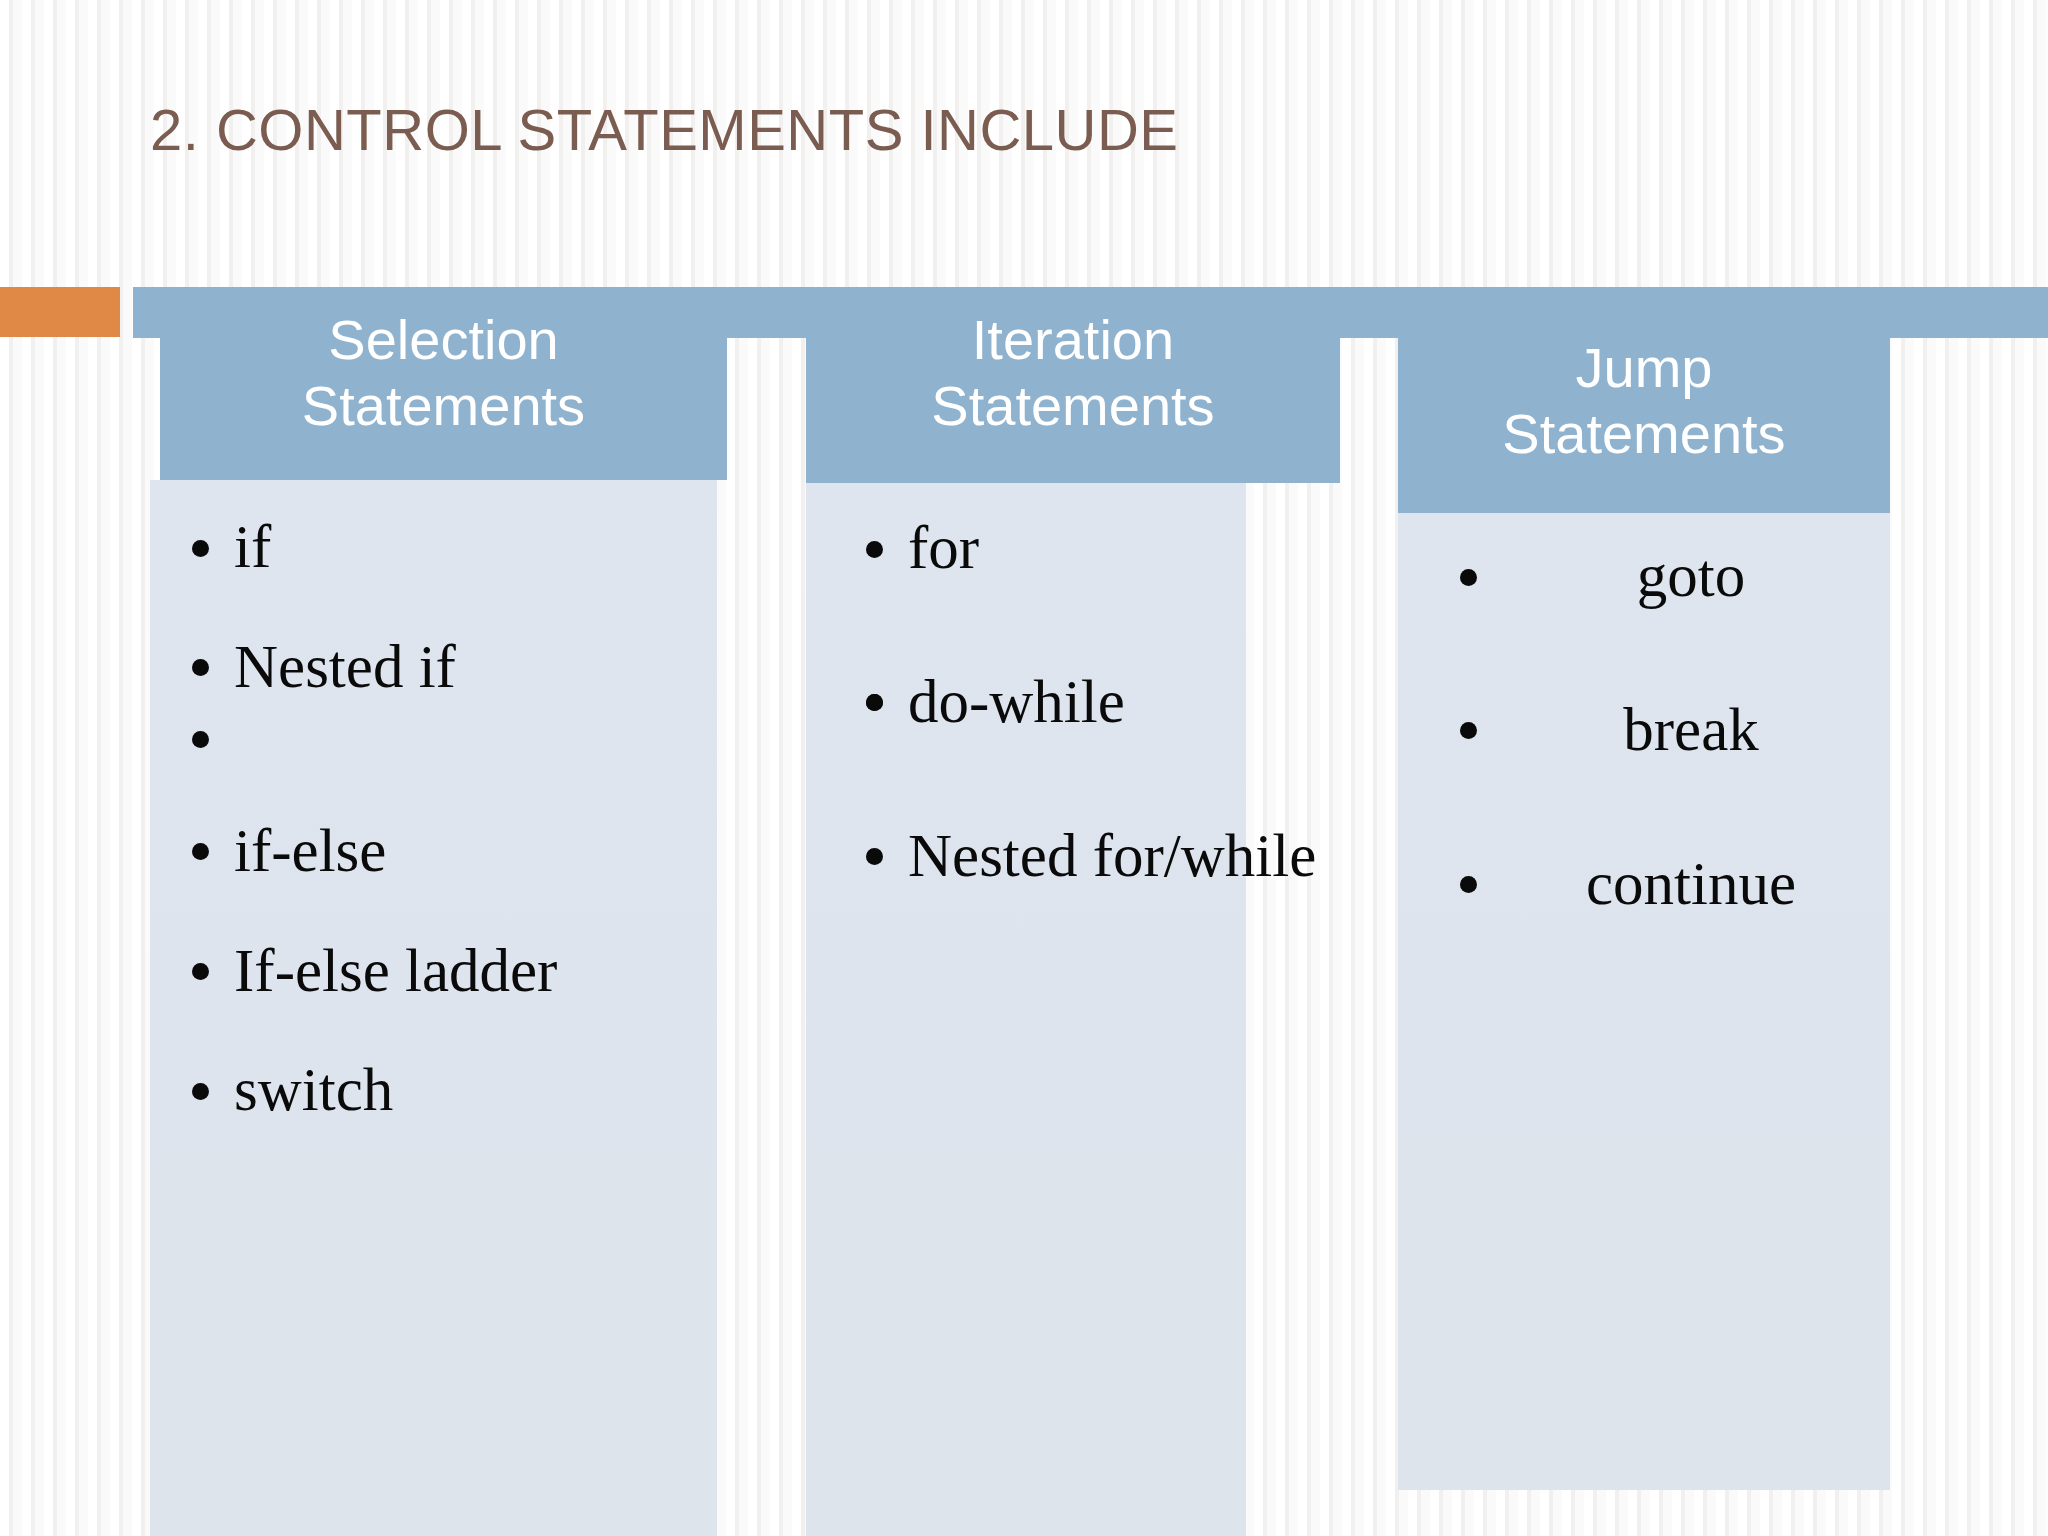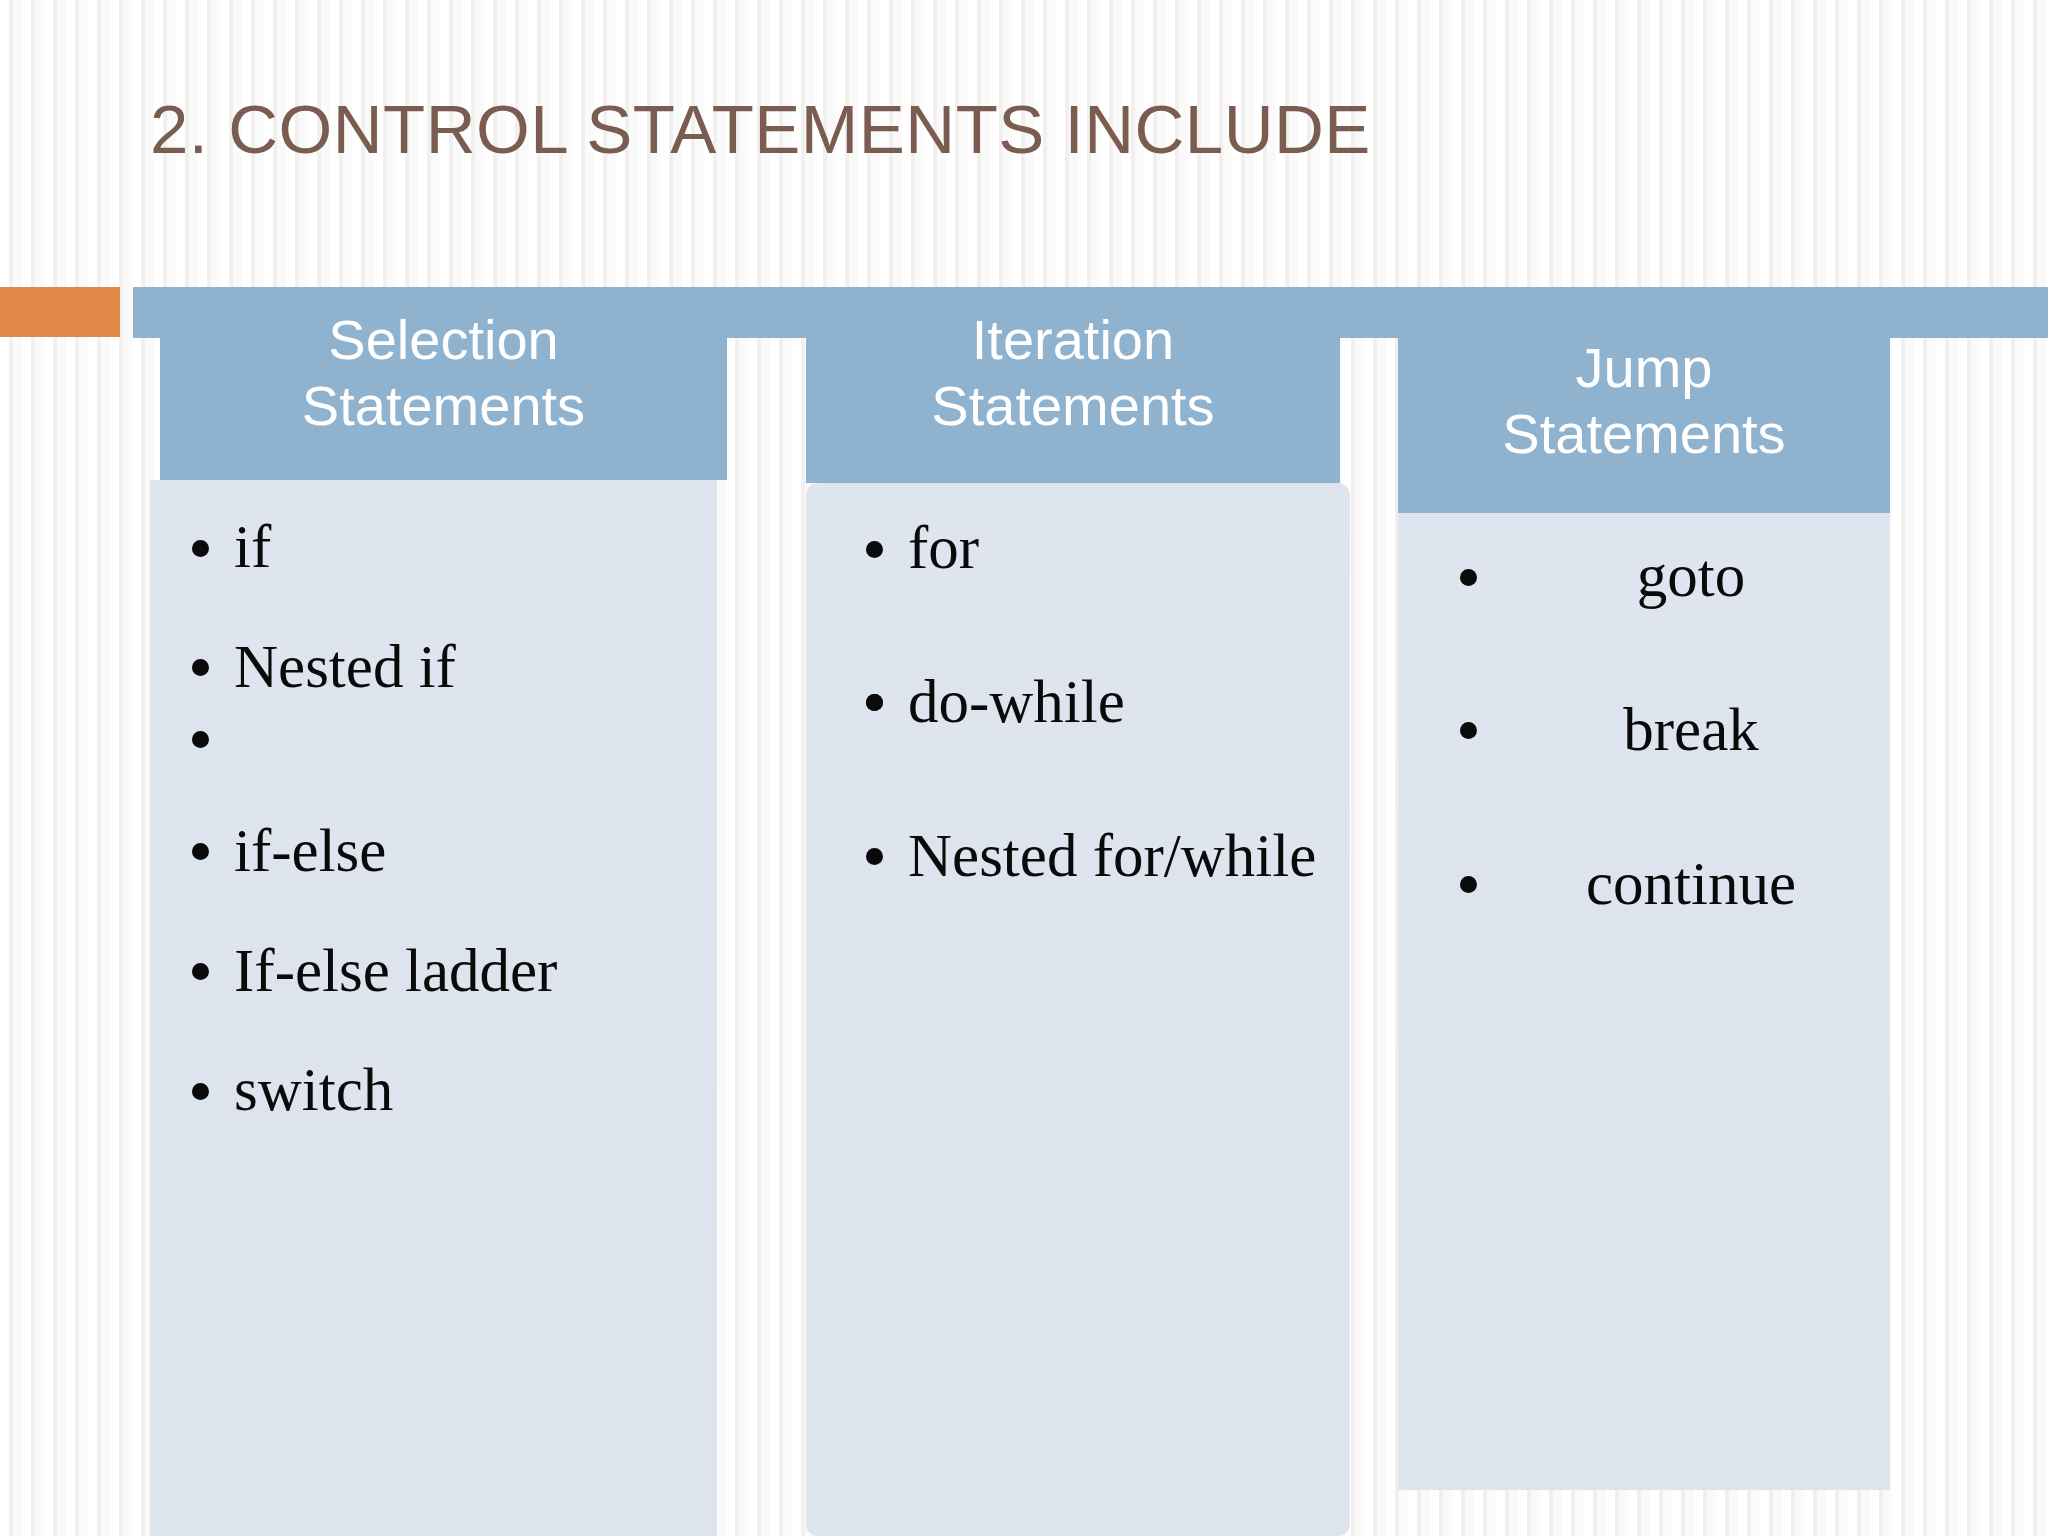--- a/index.html
+++ b/index.html
@@ -36,21 +36,21 @@
 
   
   #title {
     position: absolute;
     left: 150px;
     top: 74px;
     width: 1800px;
     height: 112px;
     line-height: 112px;
     font-family: "Liberation Sans", sans-serif;
-    font-size: 69px;
+    font-size: 58px;
     font-weight: 400;
     letter-spacing: 0.5px;
     color: #7a5d50;
     white-space: nowrap;
   }
 
   
   #orange-accent {
     position: absolute;
     left: 0px;
@@ -99,21 +99,21 @@
   #header-3 .hdr-inner { padding-top: 20px; }
   #header-3 .hdr-inner { padding-top: 48px; }
 
   
   .col-body {
     position: absolute;
     background: linear-gradient(to bottom, #dee5ee 0%, #dde4ed 60%, #dde4ec 100%);
     box-sizing: border-box;
   }
   #body-1 { left: 150px;  top: 480px; width: 567px;  height: 1056px; padding-left: 48px; }
-  #body-2 { left: 806px;  top: 483px; width: 544px;  height: 1053px; border-radius: 12px; }
+  #body-2 { left: 806px;  top: 483px; width: 440px;  height: 1053px; }
   #body-3 { left: 1398px; top: 513px; width: 492px;  height: 977px; }
 
   
   .bullets {
     list-style: none;
     margin: 0;
     padding: 0;
     font-family: "Liberation Serif", serif;
     font-size: 61px;
     color: #0a0a0a;

